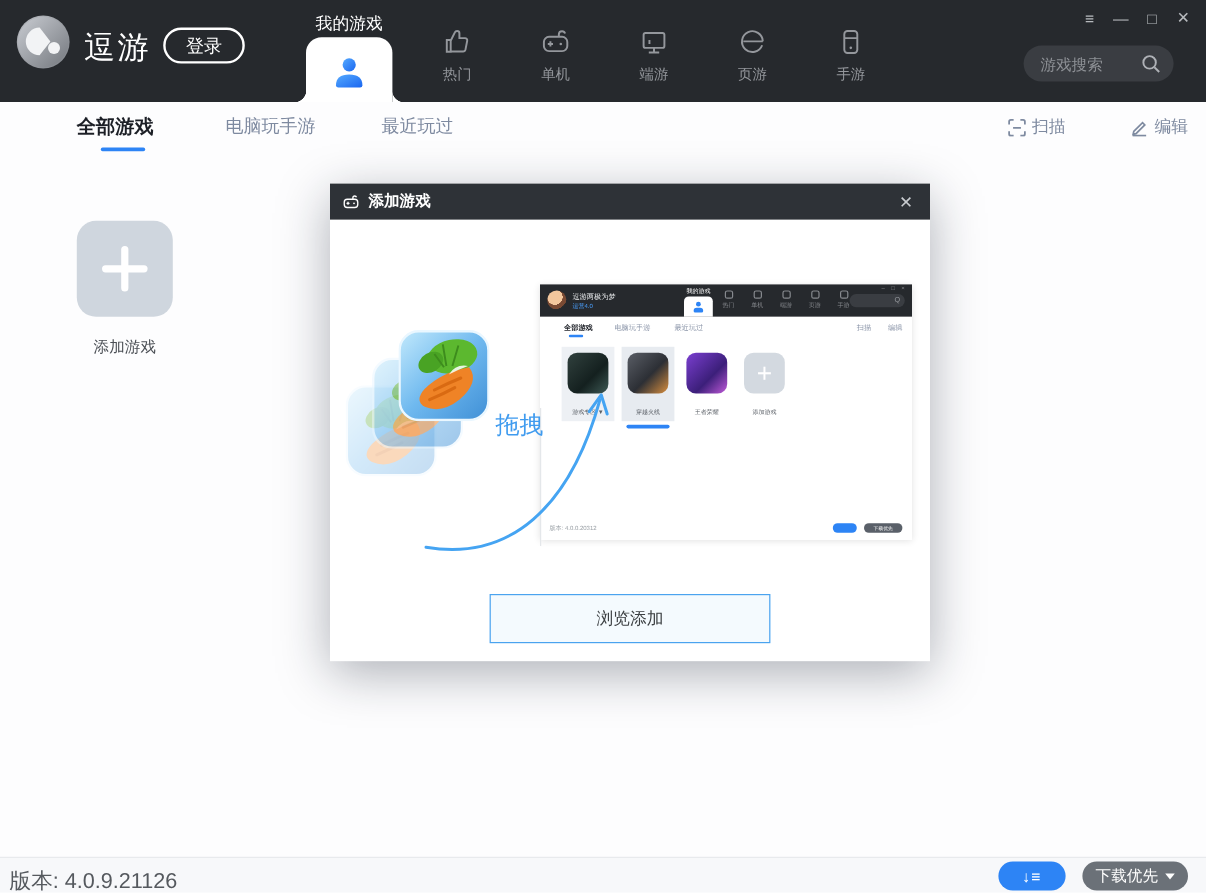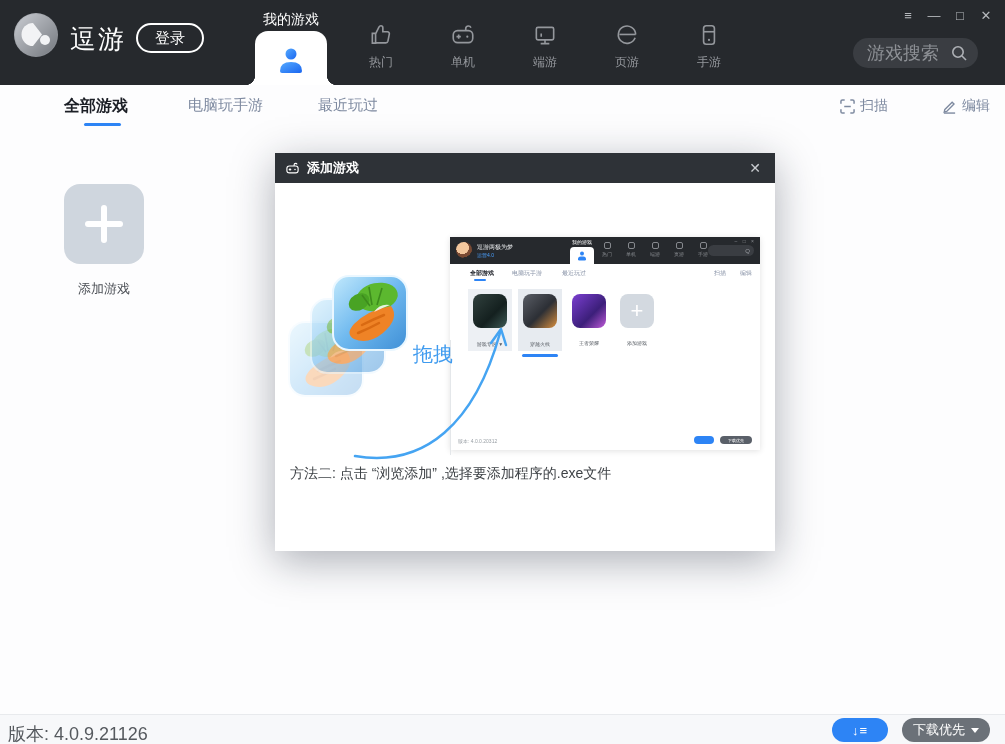--- a/index.html
+++ b/index.html
@@ -23,21 +23,21 @@
         background:radial-gradient(circle 10px at 100% 0, transparent 10px, #fff 10.5px); }
   .hero-tab svg { position:absolute; left:50%; top:54%; transform:translate(-50%,-50%); }
 
   .nav { position:absolute; left:340px; top:0; height:85px; display:flex; }
   .nav-item { width:82px; display:flex; flex-direction:column; align-items:center; padding-top:22px; cursor:pointer; }
   .nav-item svg { display:block; }
   .nav-item .nlabel { margin-top:6px; font-size:12px; color:#94979c; }
 
   .search-pill { position:absolute; right:27px; top:38px; width:125px; height:30px; background:#3a3d42;
                  border-radius:16px; display:flex; align-items:center; padding:0 10px 0 14px; }
-  .search-pill input { flex:1; min-width:0; background:transparent; border:none; outline:none; color:#cfd2d6; font-size:18px; font-family:inherit; }
+  .search-pill input { flex:1; min-width:0; background:transparent; border:none; outline:none; color:#cfd2d6; font-size:13px; font-family:inherit; }
   .search-pill input::placeholder { color:#8e9196; }
 
   .win-controls { position:absolute; right:10px; top:6px; display:flex; gap:8px; color:#b6b9bd; }
   .win-btn { width:18px; height:18px; display:flex; align-items:center; justify-content:center; font-size:13px; cursor:pointer; }
 
   
   .tabrow { position:absolute; left:0; top:85px; width:1005px; height:55px; background:#fdfdfe; }
   .tab { position:absolute; top:11px; font-size:15px; color:#7e8aa0; cursor:pointer; }
   .tab.active { font-size:16px; font-weight:bold; color:#1c1f26; }
   .tab-underline { position:absolute; left:84px; top:38px; width:37px; height:3px; border-radius:2px; background:#2d84f5; }
@@ -358,16 +358,16 @@
       </svg>
     </div>
 
     <div class="drag-label">拖拽</div>
 
     <svg class="drag-arrow" width="170" height="150" viewBox="0 0 170 150" fill="none">
       <path d="M5 145 C 75 157, 125 112, 150 22" stroke="#45a4f2" stroke-width="2.5" stroke-linecap="round"></path>
       <path d="M141 32 L151 18 L156 34" stroke="#45a4f2" stroke-width="2.5" fill="none" stroke-linecap="round" stroke-linejoin="round"></path>
     </svg>
 
-    <div class="method m2">方法二: 点击 “浏览添加” ,选择要添加程序的.exe文件</div>
+    <button class="browse-btn">浏览添加</button>
   </div>
 
 </div>
 
 </body></html>

